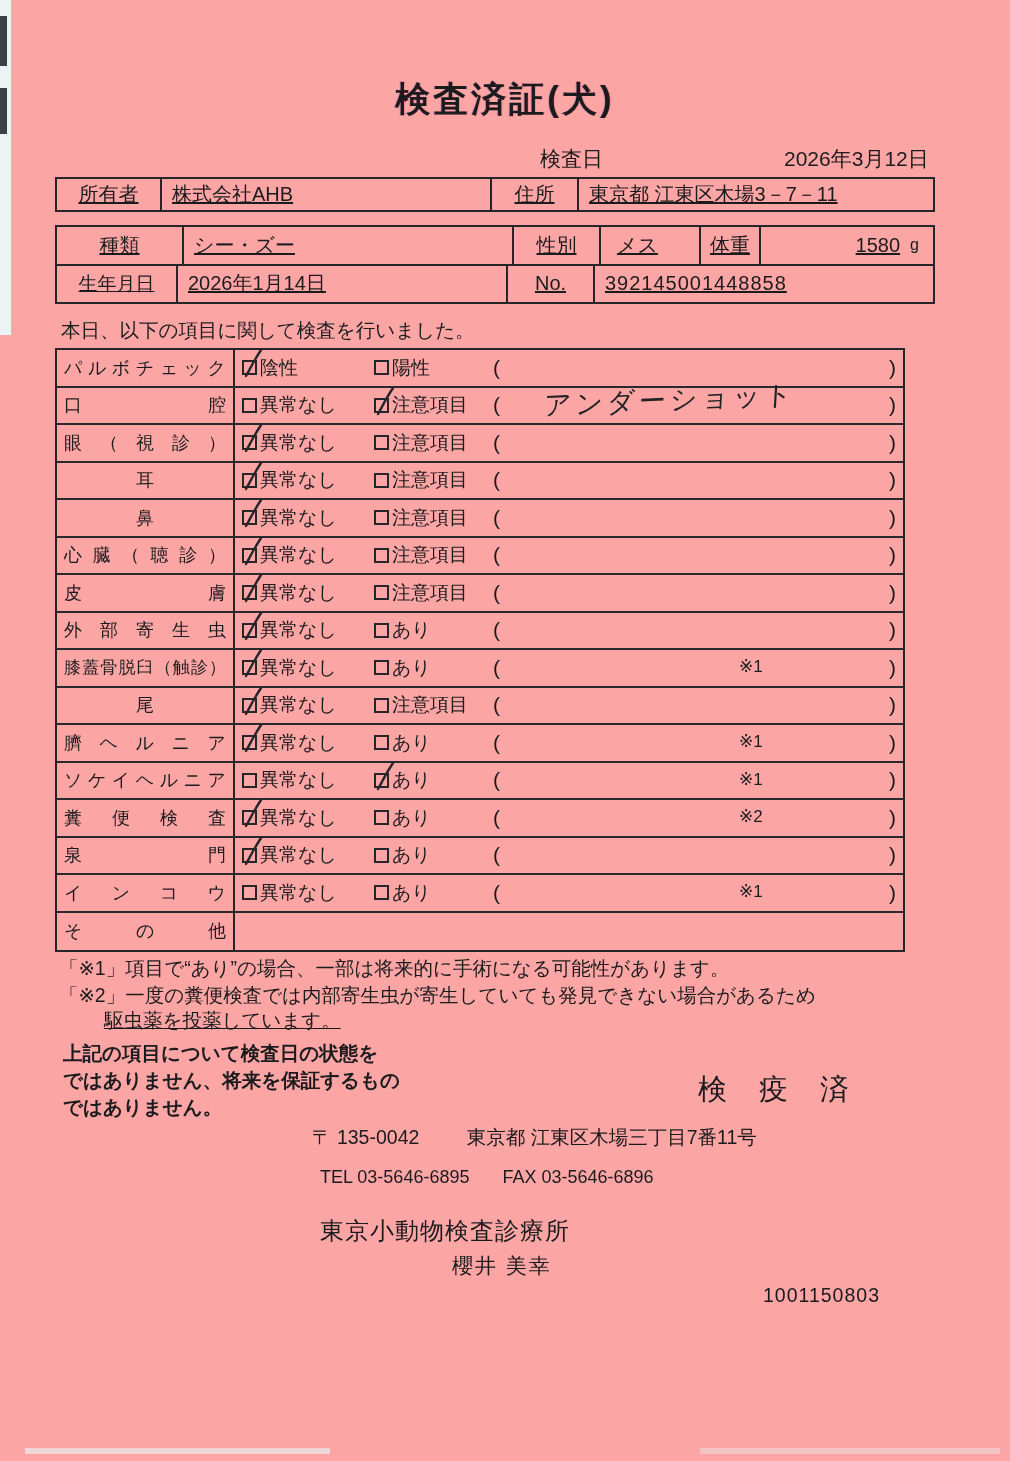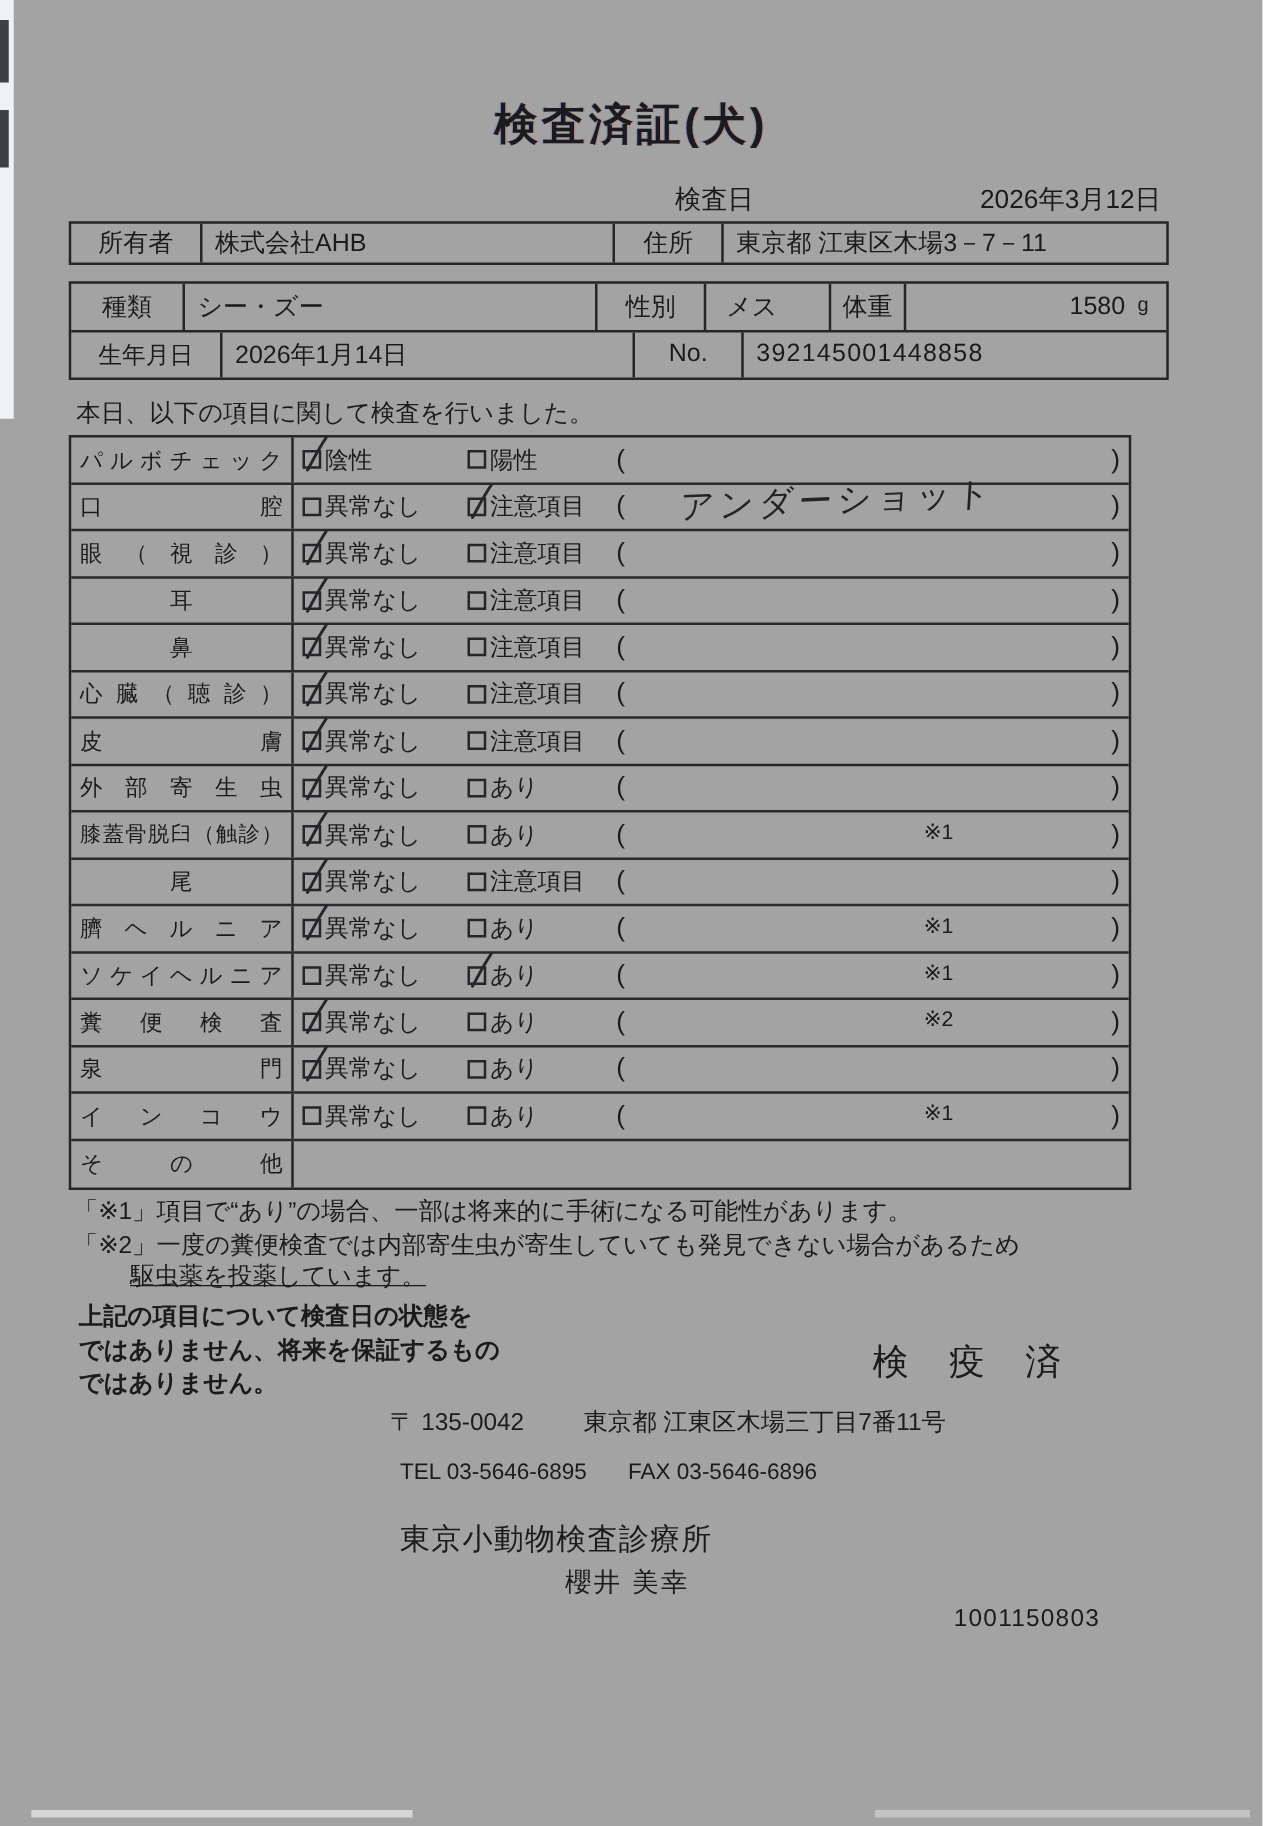--- a/index.html
+++ b/index.html
@@ -1,17 +1,17 @@
 <!DOCTYPE html>
 <html><head>
 <meta charset="utf-8">
 <style>
   html,body{margin:0;padding:0;background:#ffffff;}
   .page{
-    position:relative;width:1010px;height:1461px;background:#a3a3a3;
+    position:relative;width:1010px;height:1461px;background:#fca5a5;
     font-family:"Liberation Sans","DejaVu Sans",sans-serif;color:#1b1b1d;
     overflow:hidden;
   }
   
   .scan-strip{position:absolute;left:0;width:7px;background:#3c4146;}
   .scan-strip.s1{top:16px;height:50px;}
   .scan-strip.s2{top:88px;height:46px;}
   .scan-shade{position:absolute;left:0;top:0;width:11px;height:335px;background:#eef2f4;}
   .scan-smudge{position:absolute;height:6px;top:1448px;background:#e9ebed;opacity:.7;}
   .scan-smudge.m1{left:25px;width:305px;}
@@ -21,21 +21,21 @@
     position:absolute;left:0;top:76px;width:100%;text-align:center;
     font-size:35px;font-weight:700;letter-spacing:3px;
     text-shadow:1px 0 0 rgba(220,30,30,.18),-1px 0 0 rgba(30,60,220,.18);
   }
   .insp-date-label{position:absolute;left:540px;top:145px;font-size:21px;}
   .insp-date-value{position:absolute;left:784px;top:145px;font-size:21px;}
 
   
   .tbl{position:absolute;left:55px;width:880px;border:2px solid #26262a;box-sizing:border-box;}
   .tbl-row{display:flex;align-items:center;box-sizing:border-box;}
-  .cell{box-sizing:border-box;height:100%;display:flex;align-items:center;font-size:20px;overflow:hidden;white-space:nowrap;}
+  .cell{box-sizing:border-box;height:100%;display:flex;align-items:center;font-size:20px;overflow:hidden;white-space:nowrap;text-decoration:underline;}
   .cell.lab{justify-content:center;}
   .cell.val{padding-left:10px;}
   .bR{border-right:2px solid #26262a;}
   .bB{border-bottom:2px solid #26262a;}
   .weight-val{justify-content:flex-end;padding-right:14px;}
   .weight-unit{font-size:16px;margin-left:10px;}
 
   .intro{position:absolute;left:61px;top:317px;font-size:19.5px;}
 
   
@@ -94,21 +94,21 @@
     <div class="tbl-row" style="height:100%;">
       <div class="cell lab bR" style="width:105px;">所有者</div>
       <div class="cell val bR" style="width:330px;">株式会社AHB</div>
       <div class="cell lab bR" style="width:87px;">住所</div>
       <div class="cell val" style="flex:1;">東京都 江東区木場3－7－11</div>
     </div>
   </div>
 
   <div class="tbl" style="top:225px;height:79px;">
     <div class="tbl-row bB" style="height:38.5px;">
-      <div class="cell lab bR" style="width:91px;">種類</div>
+      <div class="cell lab bR" style="width:127px;">種類</div>
       <div class="cell val bR" style="width:330px;">シー・ズー</div>
       <div class="cell lab bR" style="width:87px;">性別</div>
       <div class="cell val bR" style="width:100px;padding-left:16px;">メス</div>
       <div class="cell lab bR" style="width:60px;">体重</div>
       <div class="cell weight-val" style="flex:1;">
         <span>1580</span>
         <span class="weight-unit">g</span>
       </div>
     </div>
     <div class="tbl-row" style="height:36.5px;">

